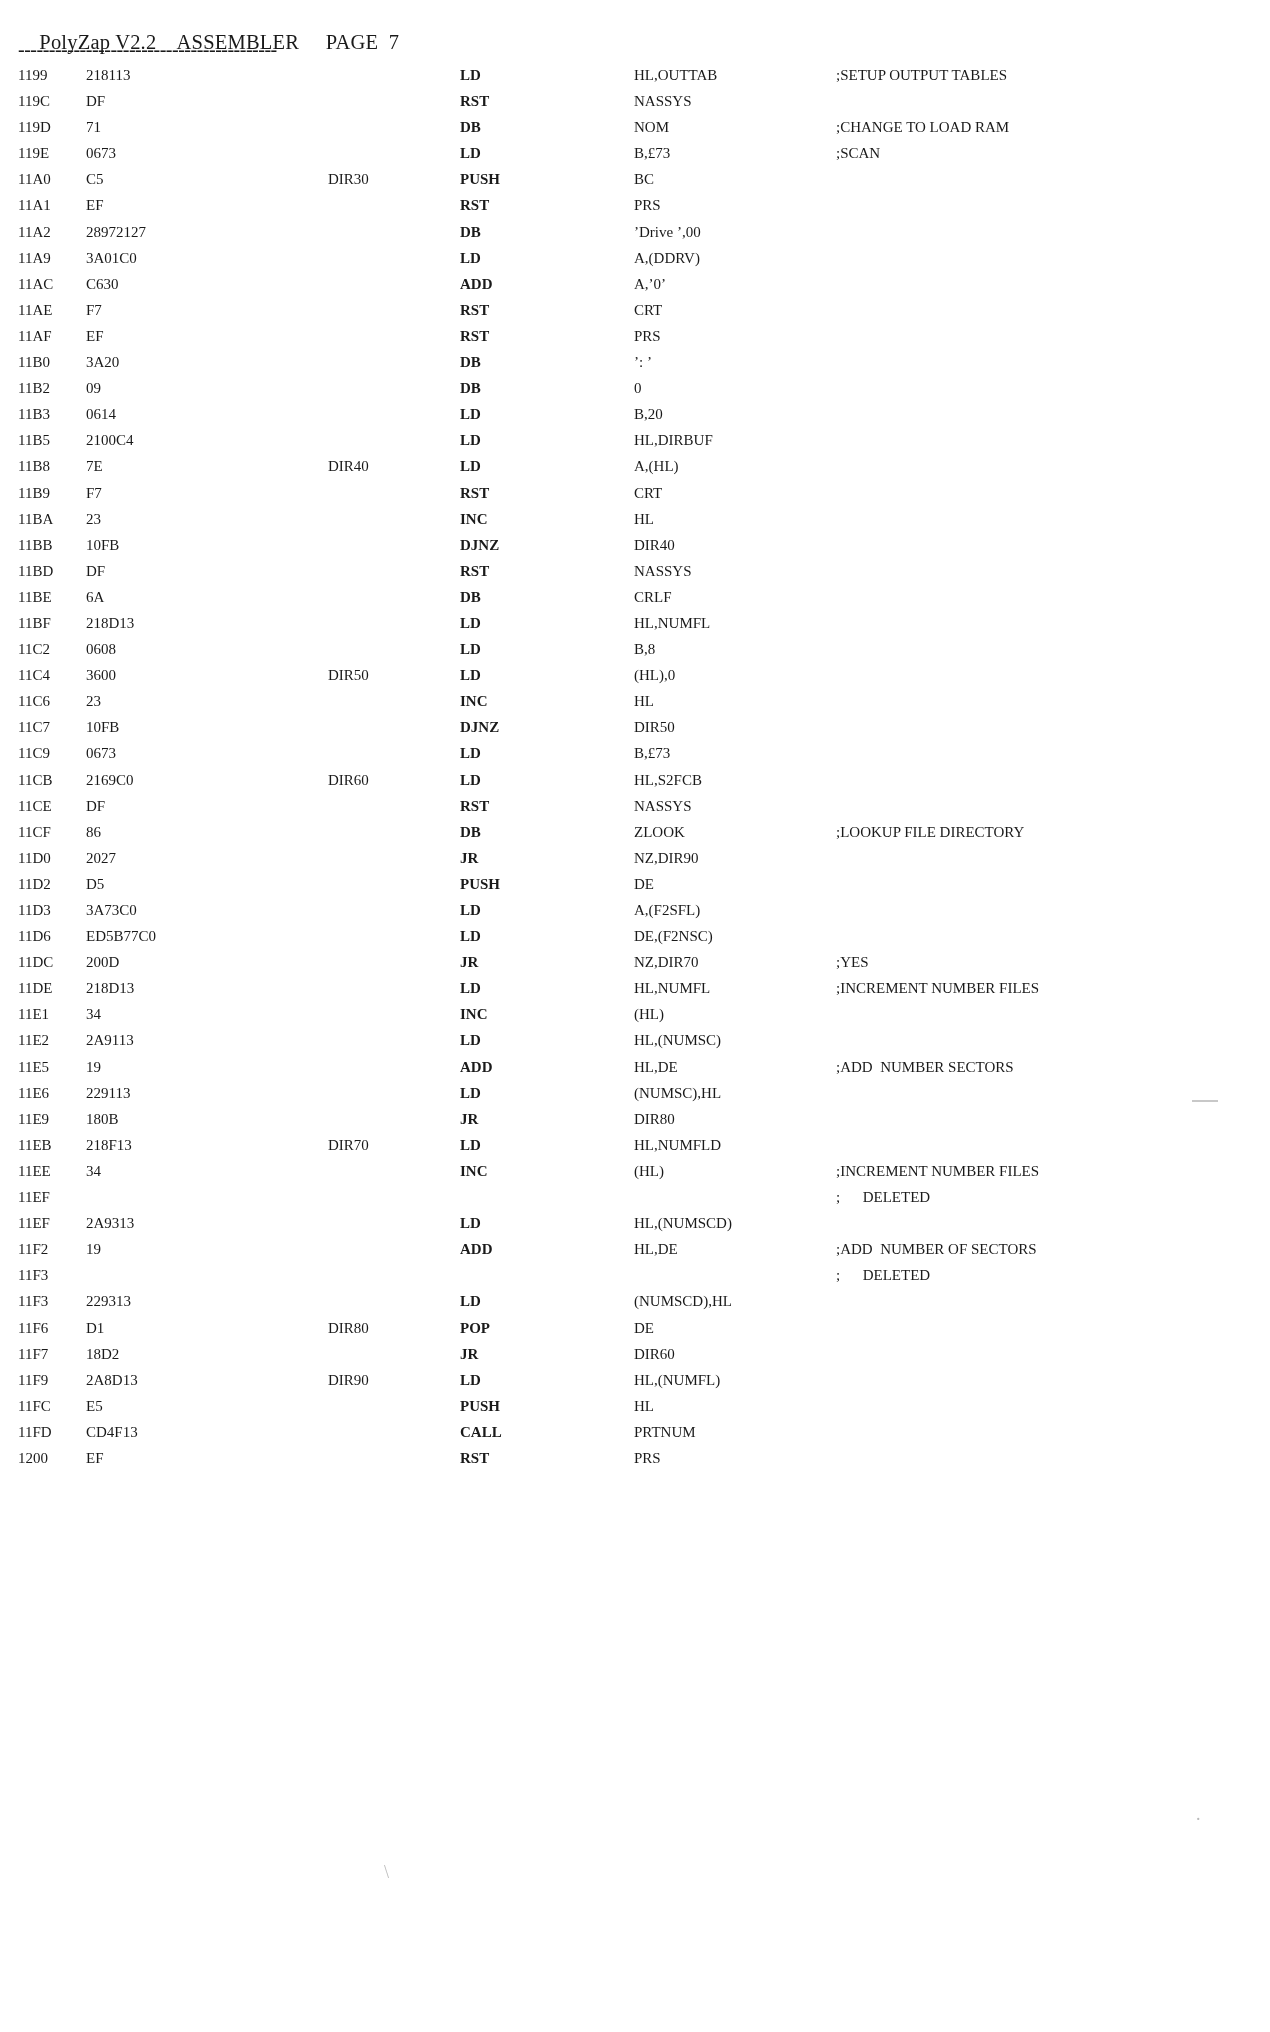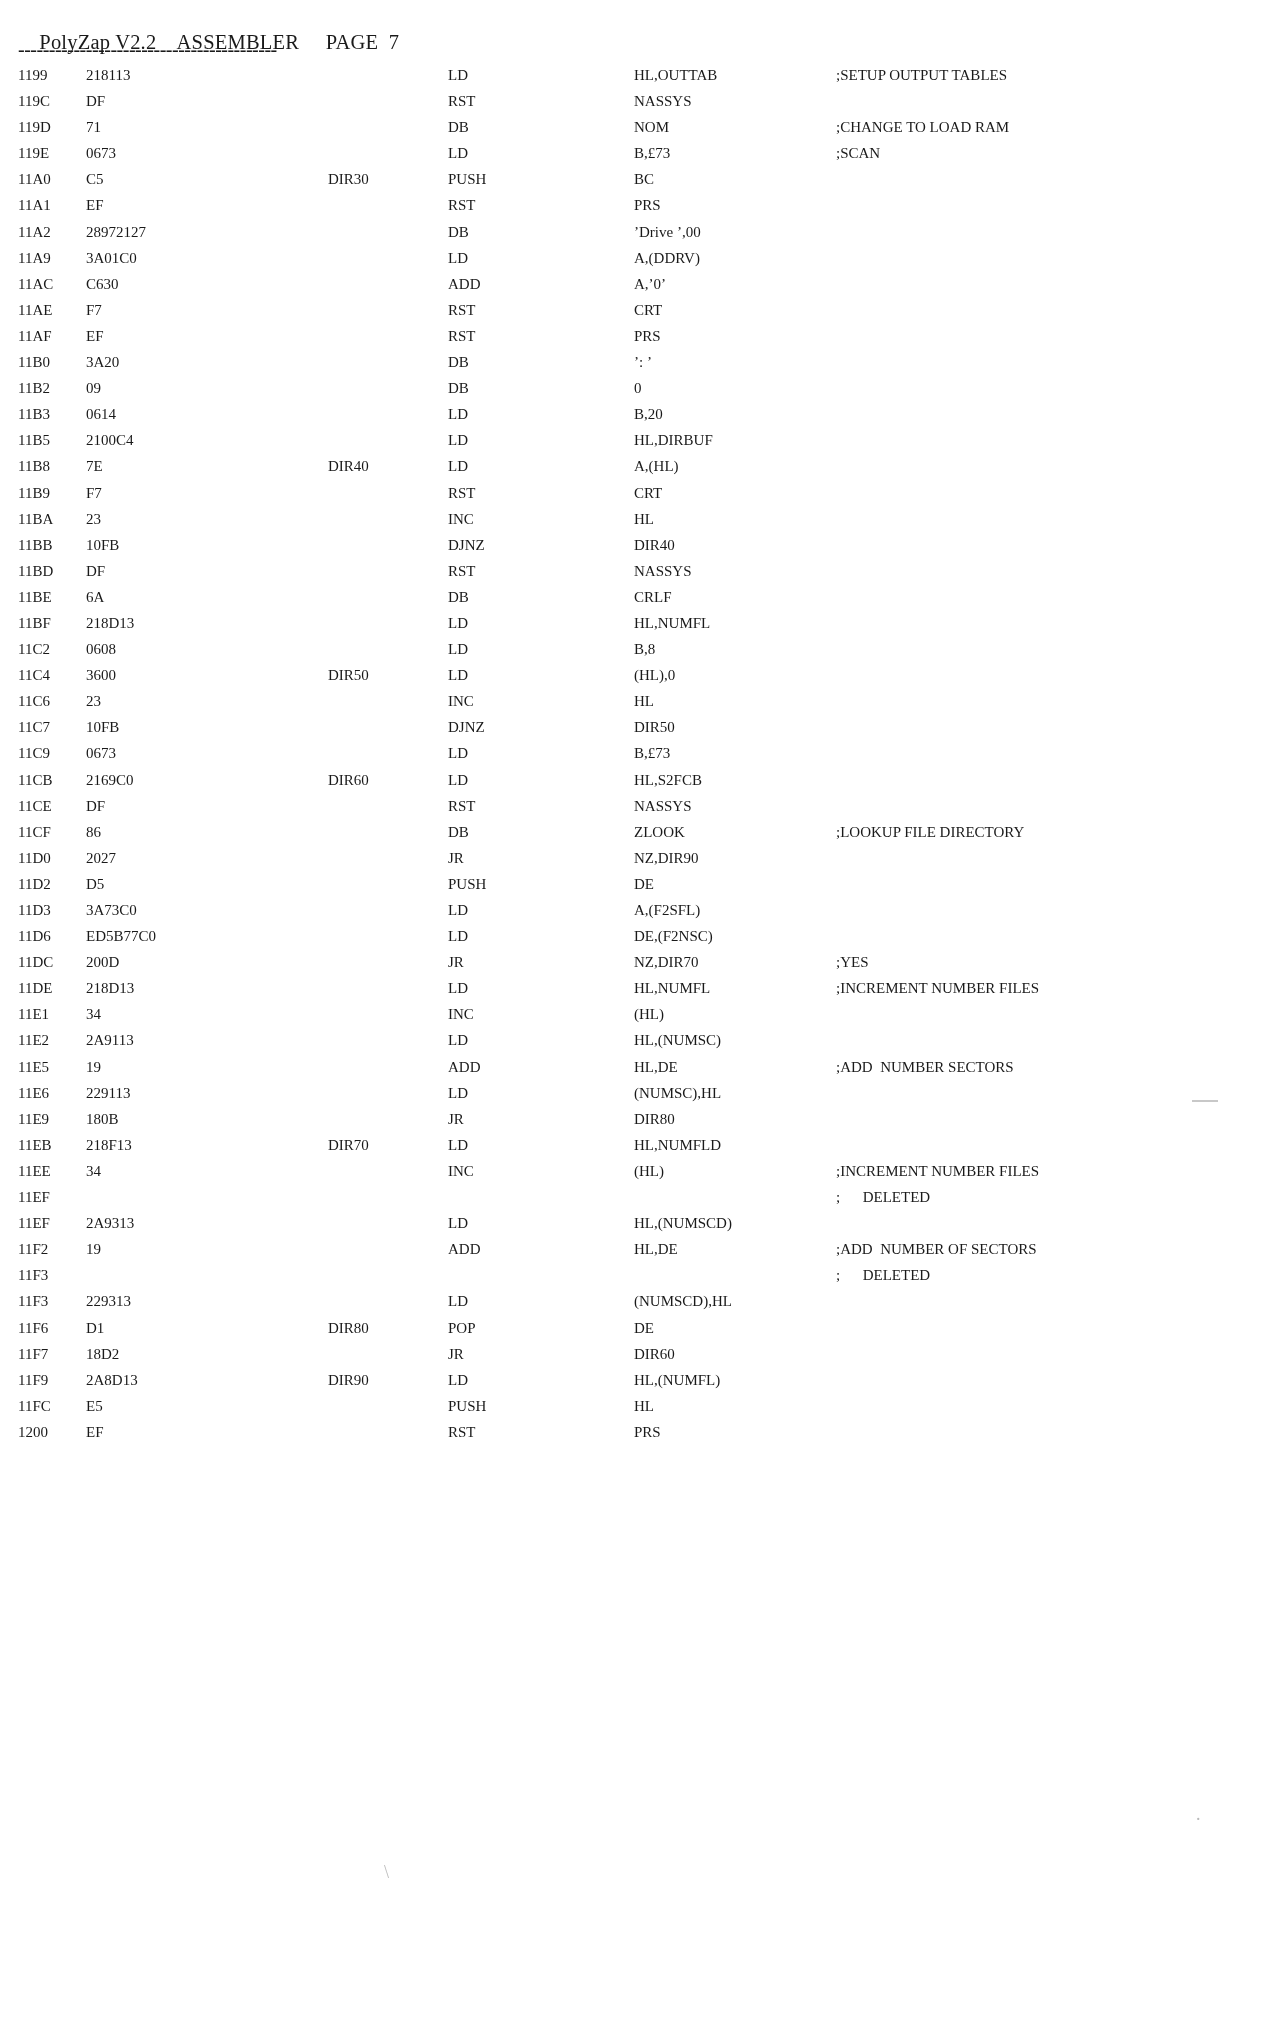--- a/index.html
+++ b/index.html
@@ -54,21 +54,21 @@
   .row {
     position: relative;
     height: 26.1px;
     font-size: 15px;
     line-height: 26.1px;
     white-space: pre;
   }
   .c-addr  { position: absolute; left: 0px;   }
   .c-bytes { position: absolute; left: 68px;  }
   .c-label { position: absolute; left: 310px; }
-  .c-op    { position: absolute; left: 430px; }
+  .c-op    { position: absolute; left: 442px; font-weight: bold; }
   .c-args  { position: absolute; left: 570px; margin-left: 46px; }
   .c-cmt   { position: absolute; left: 818px; }
   .smudge1 {
     position: absolute;
     right: 60px;
     top: 1100px;
     width: 26px;
     height: 2px;
     background: #c8c8c8;
   }
@@ -147,19 +147,20 @@
       <div class="row"><span class="c-addr">11EE</span><span class="c-bytes">34</span><span class="c-label"></span><span class="c-op">INC</span><span class="c-args">(HL)</span><span class="c-cmt">;INCREMENT NUMBER FILES</span></div>
       <div class="row"><span class="c-addr">11EF</span><span class="c-bytes"></span><span class="c-label"></span><span class="c-op"></span><span class="c-args"></span><span class="c-cmt">;      DELETED</span></div>
       <div class="row"><span class="c-addr">11EF</span><span class="c-bytes">2A9313</span><span class="c-label"></span><span class="c-op">LD</span><span class="c-args">HL,(NUMSCD)</span><span class="c-cmt"></span></div>
       <div class="row"><span class="c-addr">11F2</span><span class="c-bytes">19</span><span class="c-label"></span><span class="c-op">ADD</span><span class="c-args">HL,DE</span><span class="c-cmt">;ADD  NUMBER OF SECTORS</span></div>
       <div class="row"><span class="c-addr">11F3</span><span class="c-bytes"></span><span class="c-label"></span><span class="c-op"></span><span class="c-args"></span><span class="c-cmt">;      DELETED</span></div>
       <div class="row"><span class="c-addr">11F3</span><span class="c-bytes">229313</span><span class="c-label"></span><span class="c-op">LD</span><span class="c-args">(NUMSCD),HL</span><span class="c-cmt"></span></div>
       <div class="row"><span class="c-addr">11F6</span><span class="c-bytes">D1</span><span class="c-label">DIR80</span><span class="c-op">POP</span><span class="c-args">DE</span><span class="c-cmt"></span></div>
       <div class="row"><span class="c-addr">11F7</span><span class="c-bytes">18D2</span><span class="c-label"></span><span class="c-op">JR</span><span class="c-args">DIR60</span><span class="c-cmt"></span></div>
       <div class="row"><span class="c-addr">11F9</span><span class="c-bytes">2A8D13</span><span class="c-label">DIR90</span><span class="c-op">LD</span><span class="c-args">HL,(NUMFL)</span><span class="c-cmt"></span></div>
       <div class="row"><span class="c-addr">11FC</span><span class="c-bytes">E5</span><span class="c-label"></span><span class="c-op">PUSH</span><span class="c-args">HL</span><span class="c-cmt"></span></div>
+      <div class="row"><span class="c-addr">11FD</span><span class="c-bytes">CD4F13</span><span class="c-label"></span><span class="c-op">CALL</span><span class="c-args">PRTNUM</span><span class="c-cmt"></span></div>
       <div class="row"><span class="c-addr">1200</span><span class="c-bytes">EF</span><span class="c-label"></span><span class="c-op">RST</span><span class="c-args">PRS</span><span class="c-cmt"></span></div>
     </div>
 
   <div class="smudge1"></div>
   <div class="smudge2">.</div>
   <div class="smudge3">\</div>
 </div>
 
 </body></html>

